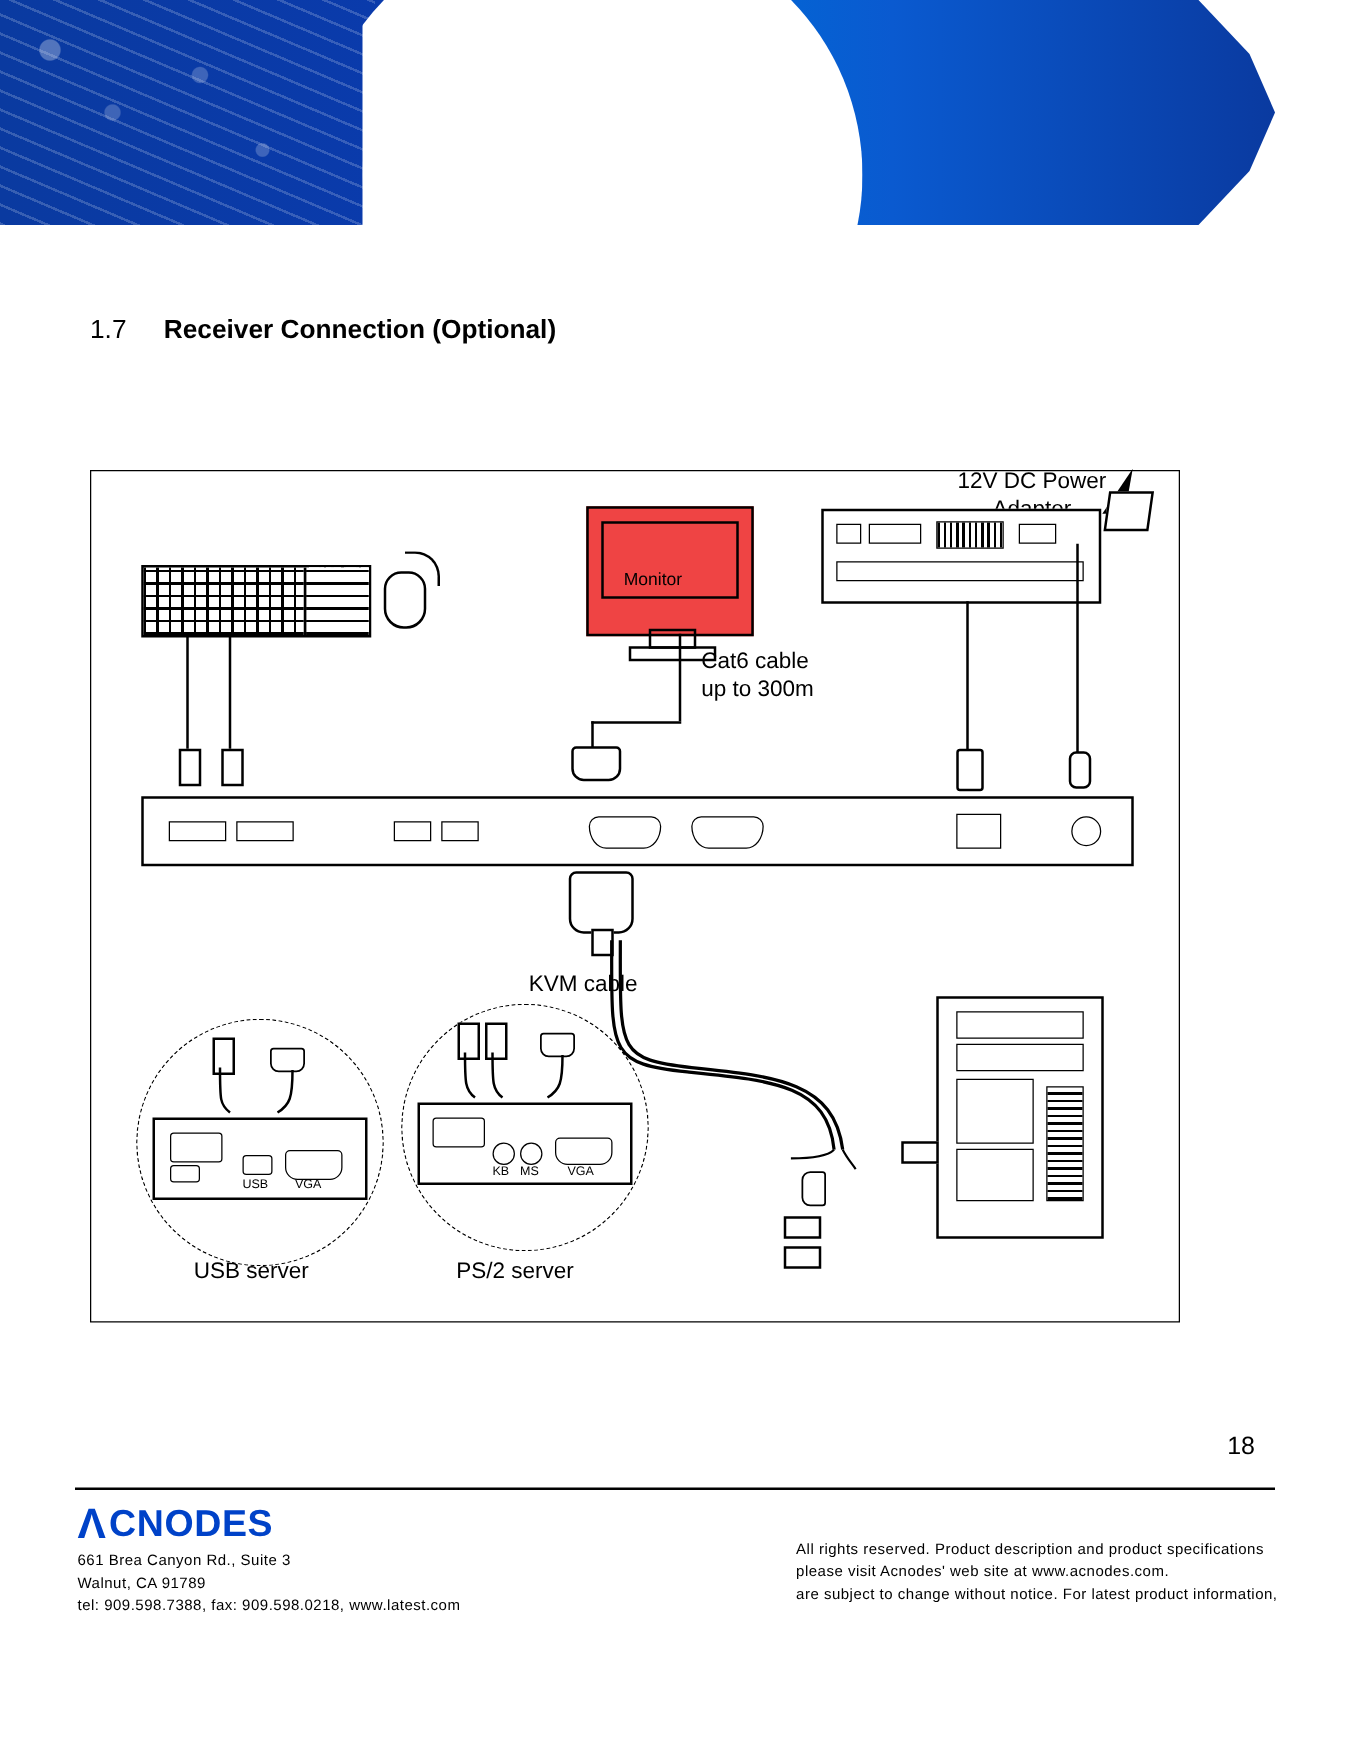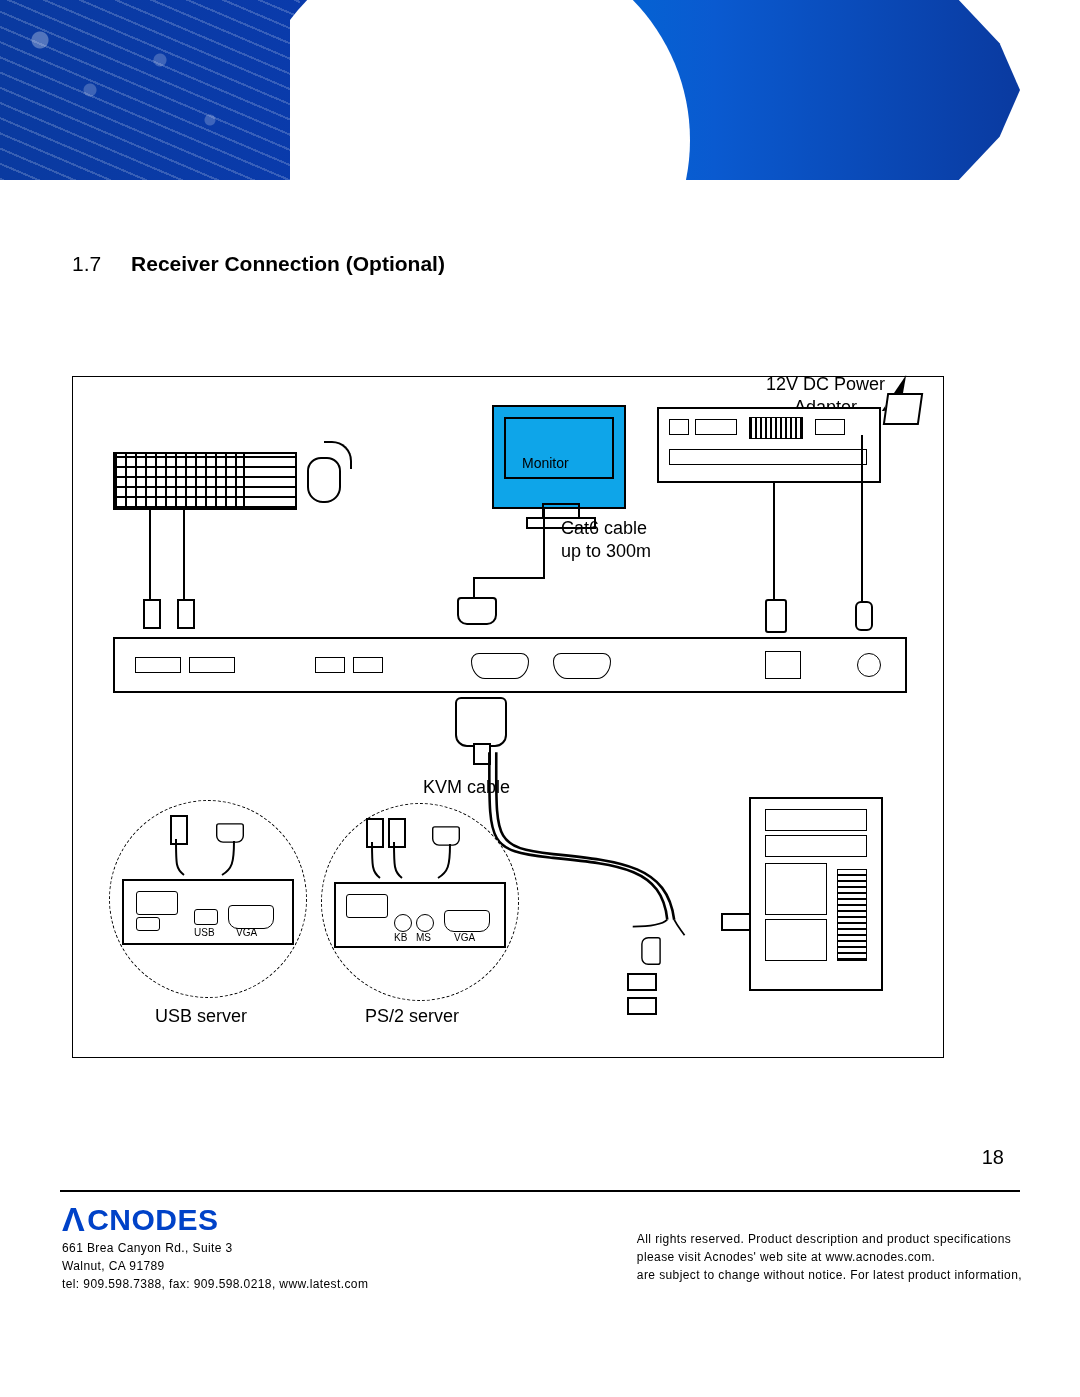--- a/index.html
+++ b/index.html
@@ -144,21 +144,21 @@
     left:234px; top:80px;
     width:30px; height:42px;
     border:2px solid #000; border-radius:14px 14px 16px 16px;
     background:#fff;
   }
   .mouse:before { content:""; position:absolute; left:50%; top:-18px; width:26px; height:26px;
     border:2px solid #000; border-left:none; border-bottom:none; border-radius:0 20px 0 0;
   }
 
   
-  .monitor { position:absolute; left:419px; top:28px; width:130px; height:100px; border:2px solid #000; background:#0ea5e9;}
+  .monitor { position:absolute; left:396px; top:28px; width:130px; height:100px; border:2px solid #000; background:#ef4444;}
   .monitor .screen { position:absolute; left:10px; top:10px; right:10px; bottom:28px; border:2px solid #000;}
   .monitor .stand { position:absolute; left:48px; bottom:-12px; width:34px; height:12px; border:2px solid #000;}
   .monitor .base  { position:absolute; left:32px; bottom:-22px; width:66px; height:8px; border:2px solid #000;}
   .monitor .tag   { position:absolute; left:28px; top:48px; font-size:14px;}
 
   
   .module { position:absolute; right:62px; top:30px; width:220px; height:72px; border:2px solid #000; background:#fff;}
   .module .slot { position:absolute; border:1.5px solid #000; height:14px; }
 
   
@@ -310,21 +310,21 @@
         <path d="M18 6 C18 108, 14 116, 84 124 C164 132, 216 138, 224 200" fill="none" stroke="#000" stroke-width="3"></path>
 
         <path d="M216 200 C210 206,196 208,176 208" fill="none" stroke="#000" stroke-width="2"></path>
         <path d="M224 200 C228 208,232 212,236 218" fill="none" stroke="#000" stroke-width="2"></path>
       </svg>
 
       <div class="plugD" style="left:558px; top:560px; transform:rotate(90deg) scale(.7);"></div>
       <div class="plug s" style="left:560px; top:590px; transform:rotate(90deg);"></div>
       <div class="plug s" style="left:560px; top:614px; transform:rotate(90deg);"></div>
 
-      <div class="circ" style="left:36px; bottom:59px;text-align:center;">
+      <div class="circ" style="left:36px; bottom:44px;text-align:center;">
 
         <div class="plug s" style="left:60px; top:14px;"></div>
         <div class="plugD" style="left:100px; top:18px; transform:scale(.7);"></div>
         <svg style="position:absolute;left:54px;top:34px;width:90px;height:46px;" viewBox="0 0 90 46">
           <path d="M12 4 C12 30,12 34,20 40" stroke="#000" stroke-width="2" fill="none"></path>
           <path d="M70 6 C70 28,68 34,58 40" stroke="#000" stroke-width="2" fill="none"></path>
         </svg>
         <div class="panel">
           <div class="smallport" style="left:12px; top:10px; width:40px; height:22px;"></div>
           <div class="smallport" style="left:12px; top:36px; width:22px; height:12px;"></div>

